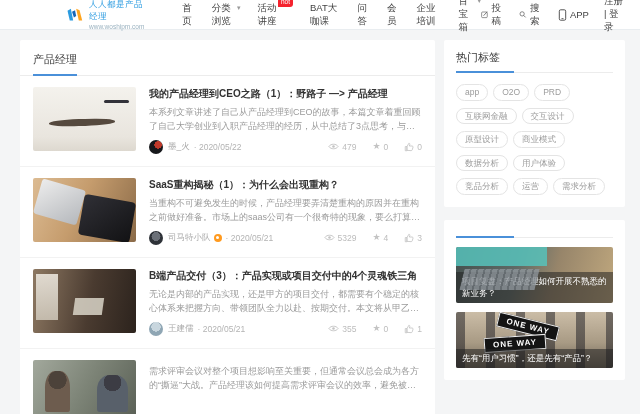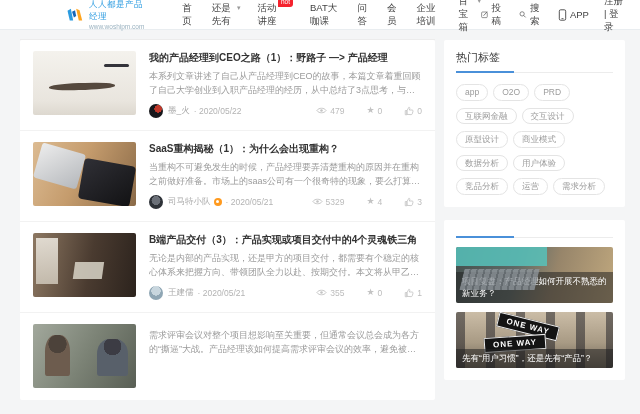--- a/index.html
+++ b/index.html
@@ -69,21 +69,21 @@
   .av-1 { background:radial-gradient(circle at 65% 35%, #c0392b 0 28%, #17181c 30%); }
   .av-2 { background:radial-gradient(circle at 50% 40%, #6b7078 0 40%, #2e3238 42%); }
   .av-3 { background:radial-gradient(circle at 50% 35%, #c8d6de 0 40%, #8fa6b4 42%); }
   .author { color:#a9a9a9; cursor:pointer; }
   .badge-dot { width:8px; height:8px; border-radius:50%; background:#ff9a1f; display:inline-block;
                margin-left:3px; position:relative; }
   .badge-dot::after { content:""; position:absolute; left:2.5px; top:2.5px; width:3px; height:3px;
                       background:#fff; border-radius:50%; }
   .date { margin-left:4px; }
   .date::before { content:"· "; }
-  .stats { margin-left:auto; display:flex; align-items:center; gap:22px; color:#bcbcbc; }
+  .stats { margin-left:auto; display:flex; align-items:center; gap:16px; color:#bcbcbc; }
   .stat { display:flex; align-items:center; gap:3px; }
   .stat svg { display:block; }
   .star-glyph { font-size:9px; color:#c3c3c3; line-height:1; }
 
   
   .side-card { padding:10px 12px 12px; }
   .side-head { display:flex; align-items:center; gap:4px; }
   .side-title { font-size:11px; color:#3a3a3a; }
   .side-rule { border-bottom:1px solid #ececec; margin-top:7px; position:relative; }
   .side-rule::before { content:""; position:absolute; left:0; bottom:-1px; width:58px; height:2px; background:#4a90d9; }
@@ -121,21 +121,21 @@
       <div class="cn">人人都是产品经理</div>
       <div class="en">www.woshipm.com</div>
     </div>
   </div>
 
   <nav class="nav">
     <div class="nav-item">
         <span>首页</span>
       </div>
     <div class="nav-item">
-        <span>还是先有</span>
+        <span>分类浏览</span>
         <span class="caret">▾</span>
       </div>
     <div class="nav-item">
         <span>活动讲座</span>
         <span class="hot-badge">hot</span>
       </div>
     <div class="nav-item">
         <span>BAT大咖课</span>
       </div>
     <div class="nav-item">
@@ -177,20 +177,23 @@
     </div>
     <div class="action">
       <span>注册 | 登录</span>
     </div>
   </div>
 </header>
 
 <div class="wrap">
 
   <section class="card main-col">
+    <div class="sec-head">
+      <span class="sec-title">产品经理</span>
+    </div>
     <div class="sec-rule"></div>
 
     <article class="article">
       <div class="thumb thumb-1"></div>
       <div class="art-body">
         <div class="art-title">我的产品经理到CEO之路（1）：野路子 —&gt; 产品经理</div>
         <div class="art-excerpt">本系列文章讲述了自己从产品经理到CEO的故事，本篇文章着重回顾了自己大学创业到入职产品经理的经历，从中总结了3点思考，与大家分享！本系列文章，是阶段性的...</div>
         <div class="art-meta">
           <span class="avatar av-1"></span>
           <span class="author">墨_火</span>

